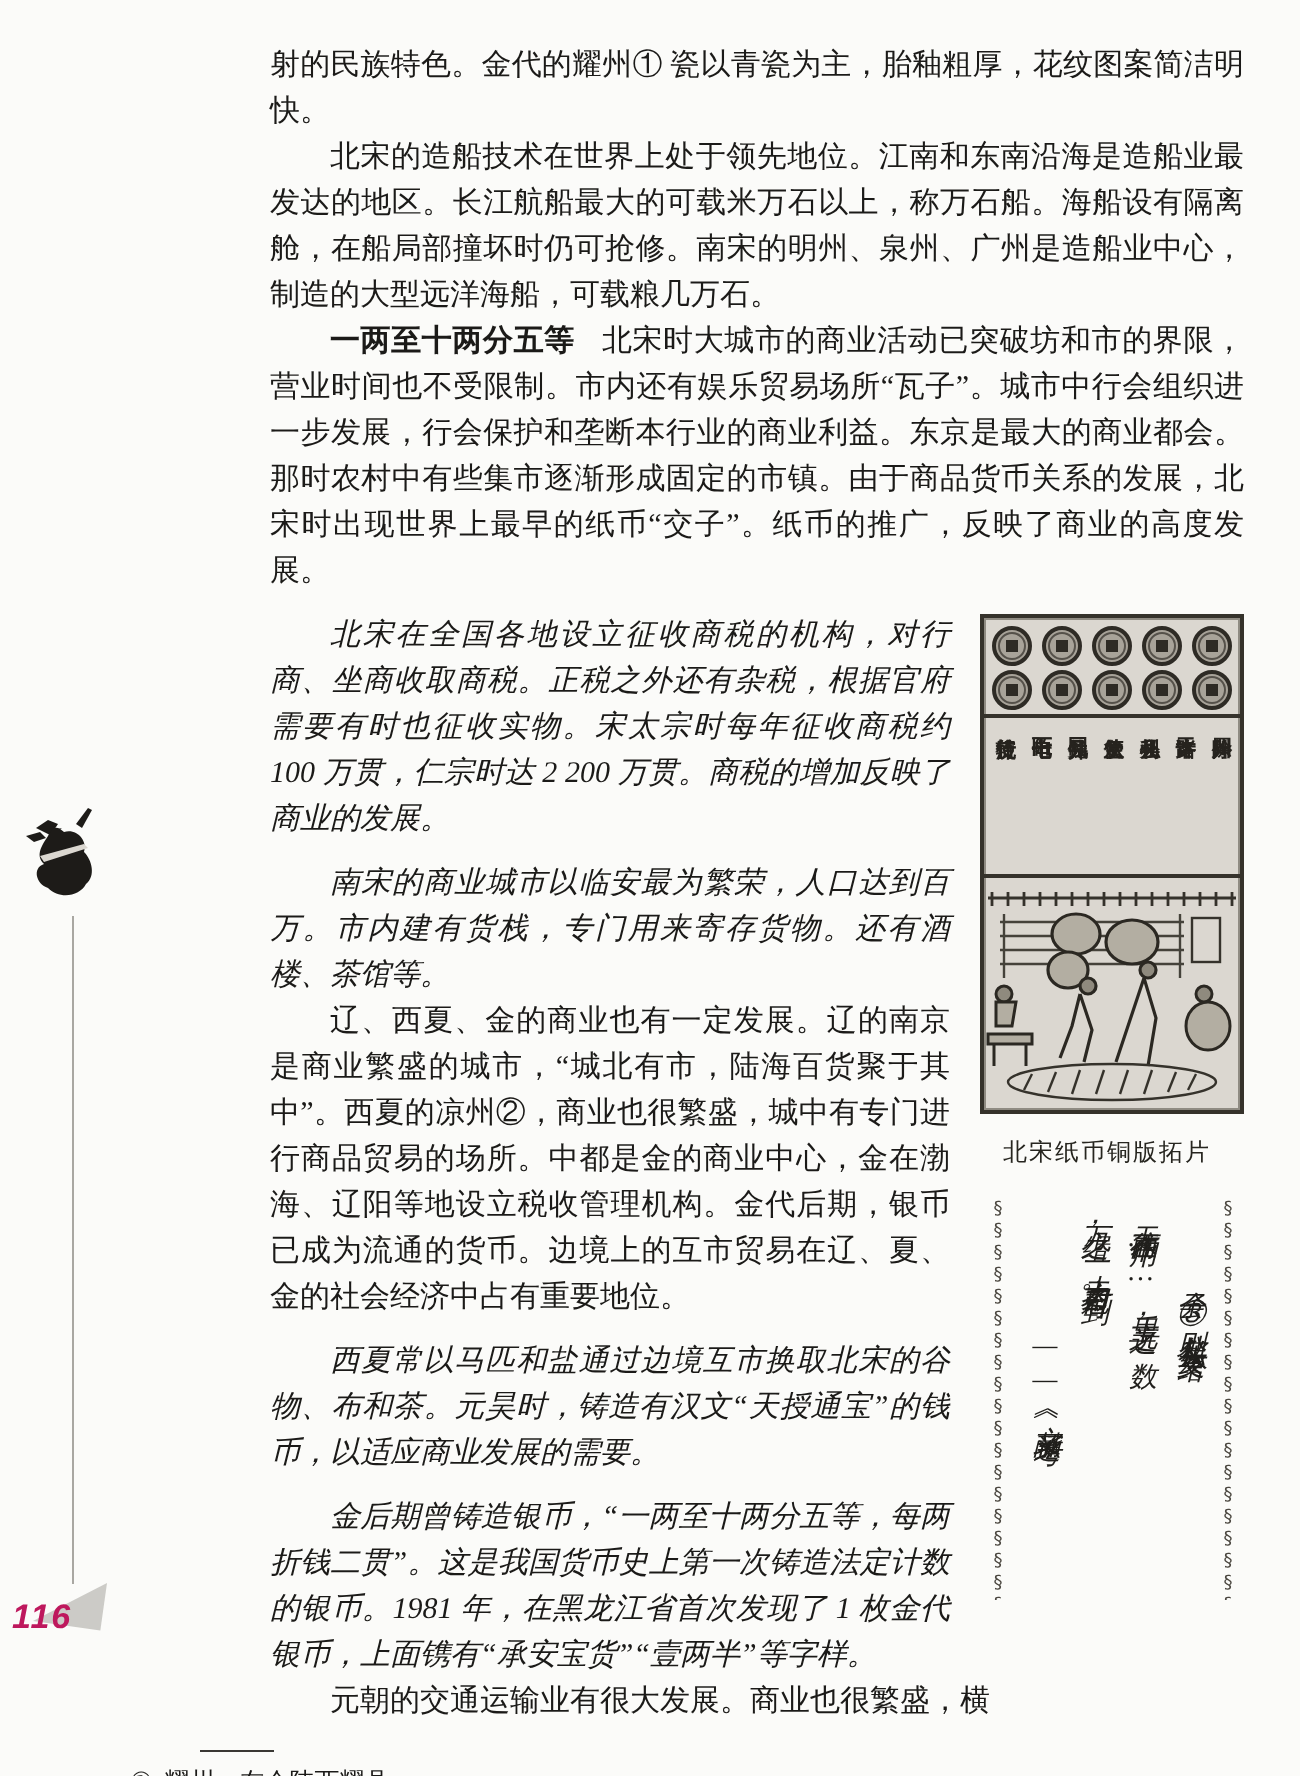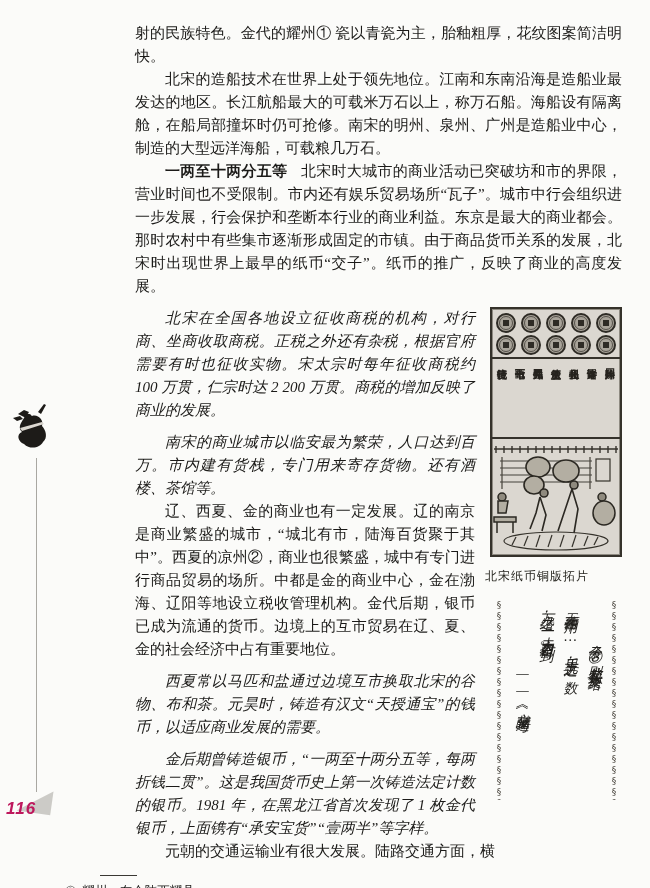--- a/index.html
+++ b/index.html
@@ -74,21 +74,21 @@
     height:74px;padding:2px 1px;
     border-bottom:2px solid #35322b;
   }
   .inscription span{
     writing-mode:vertical-rl;text-orientation:upright;
     font-size:10px;line-height:13px;font-weight:bold;color:#26231e;
     letter-spacing:0px;
   }
   .scene{position:absolute;left:0;bottom:0;width:128px;height:110px;}
   .figure-caption{
-    margin-top:8px;font-size:12px;letter-spacing:1px;color:#26251f;
+    margin-top:8px;text-align:center;font-size:12px;letter-spacing:1px;color:#26251f;
   }
 
   .quote-block{
     margin-top:12px;margin-left:8px;width:126px;height:200px;
     display:flex;flex-direction:row;justify-content:space-between;
   }
   .ornament-col{
     writing-mode:vertical-rl;
     font-family:"DejaVu Sans",sans-serif;
     font-size:9px;line-height:10px;letter-spacing:1px;color:#4a463f;
@@ -239,21 +239,21 @@
 　　　　——《文献通考》</div>
           <div class="ornament-col">§§§§§§§§§§§§§§§§§§§</div>
         </div>
       </div>
 
       <p class="kai indent gap-top">北宋在全国各地设立征收商税的机构，对行商、坐商收取商税。正税之外还有杂税，根据官府需要有时也征收实物。宋太宗时每年征收商税约 100 万贯，仁宗时达 2 200 万贯。商税的增加反映了商业的发展。</p>
       <p class="kai indent gap-top">南宋的商业城市以临安最为繁荣，人口达到百万。市内建有货栈，专门用来寄存货物。还有酒楼、茶馆等。</p>
       <p class="song indent gap-top">辽、西夏、金的商业也有一定发展。辽的南京是商业繁盛的城市，“城北有市，陆海百货聚于其中”。西夏的凉州②，商业也很繁盛，城中有专门进行商品贸易的场所。中都是金的商业中心，金在渤海、辽阳等地设立税收管理机构。金代后期，银币已成为流通的货币。边境上的互市贸易在辽、夏、金的社会经济中占有重要地位。</p>
       <p class="kai indent gap-top">西夏常以马匹和盐通过边境互市换取北宋的谷物、布和茶。元昊时，铸造有汉文“天授通宝”的钱币，以适应商业发展的需要。</p>
       <p class="kai indent gap-top">金后期曾铸造银币，“一两至十两分五等，每两折钱二贯”。这是我国货币史上第一次铸造法定计数的银币。1981 年，在黑龙江省首次发现了 1 枚金代银币，上面镌有“承安宝货”“壹两半”等字样。</p>
-      <p class="song indent gap-top clear-row">元朝的交通运输业有很大发展。陆路交通方面，横</p>
+      <p class="song indent gap-top clear-row">元朝的交通运输业有很大发展。商业也很繁盛，横</p>
     </div>
 
     <div class="footnote-sep"></div>
     <div class="footnotes">
       <p class="fn"><span class="fn-marker">①</span><span>耀州，在今陕西耀县。</span></p>
 
     </div>
 
   </div>
 </div>

